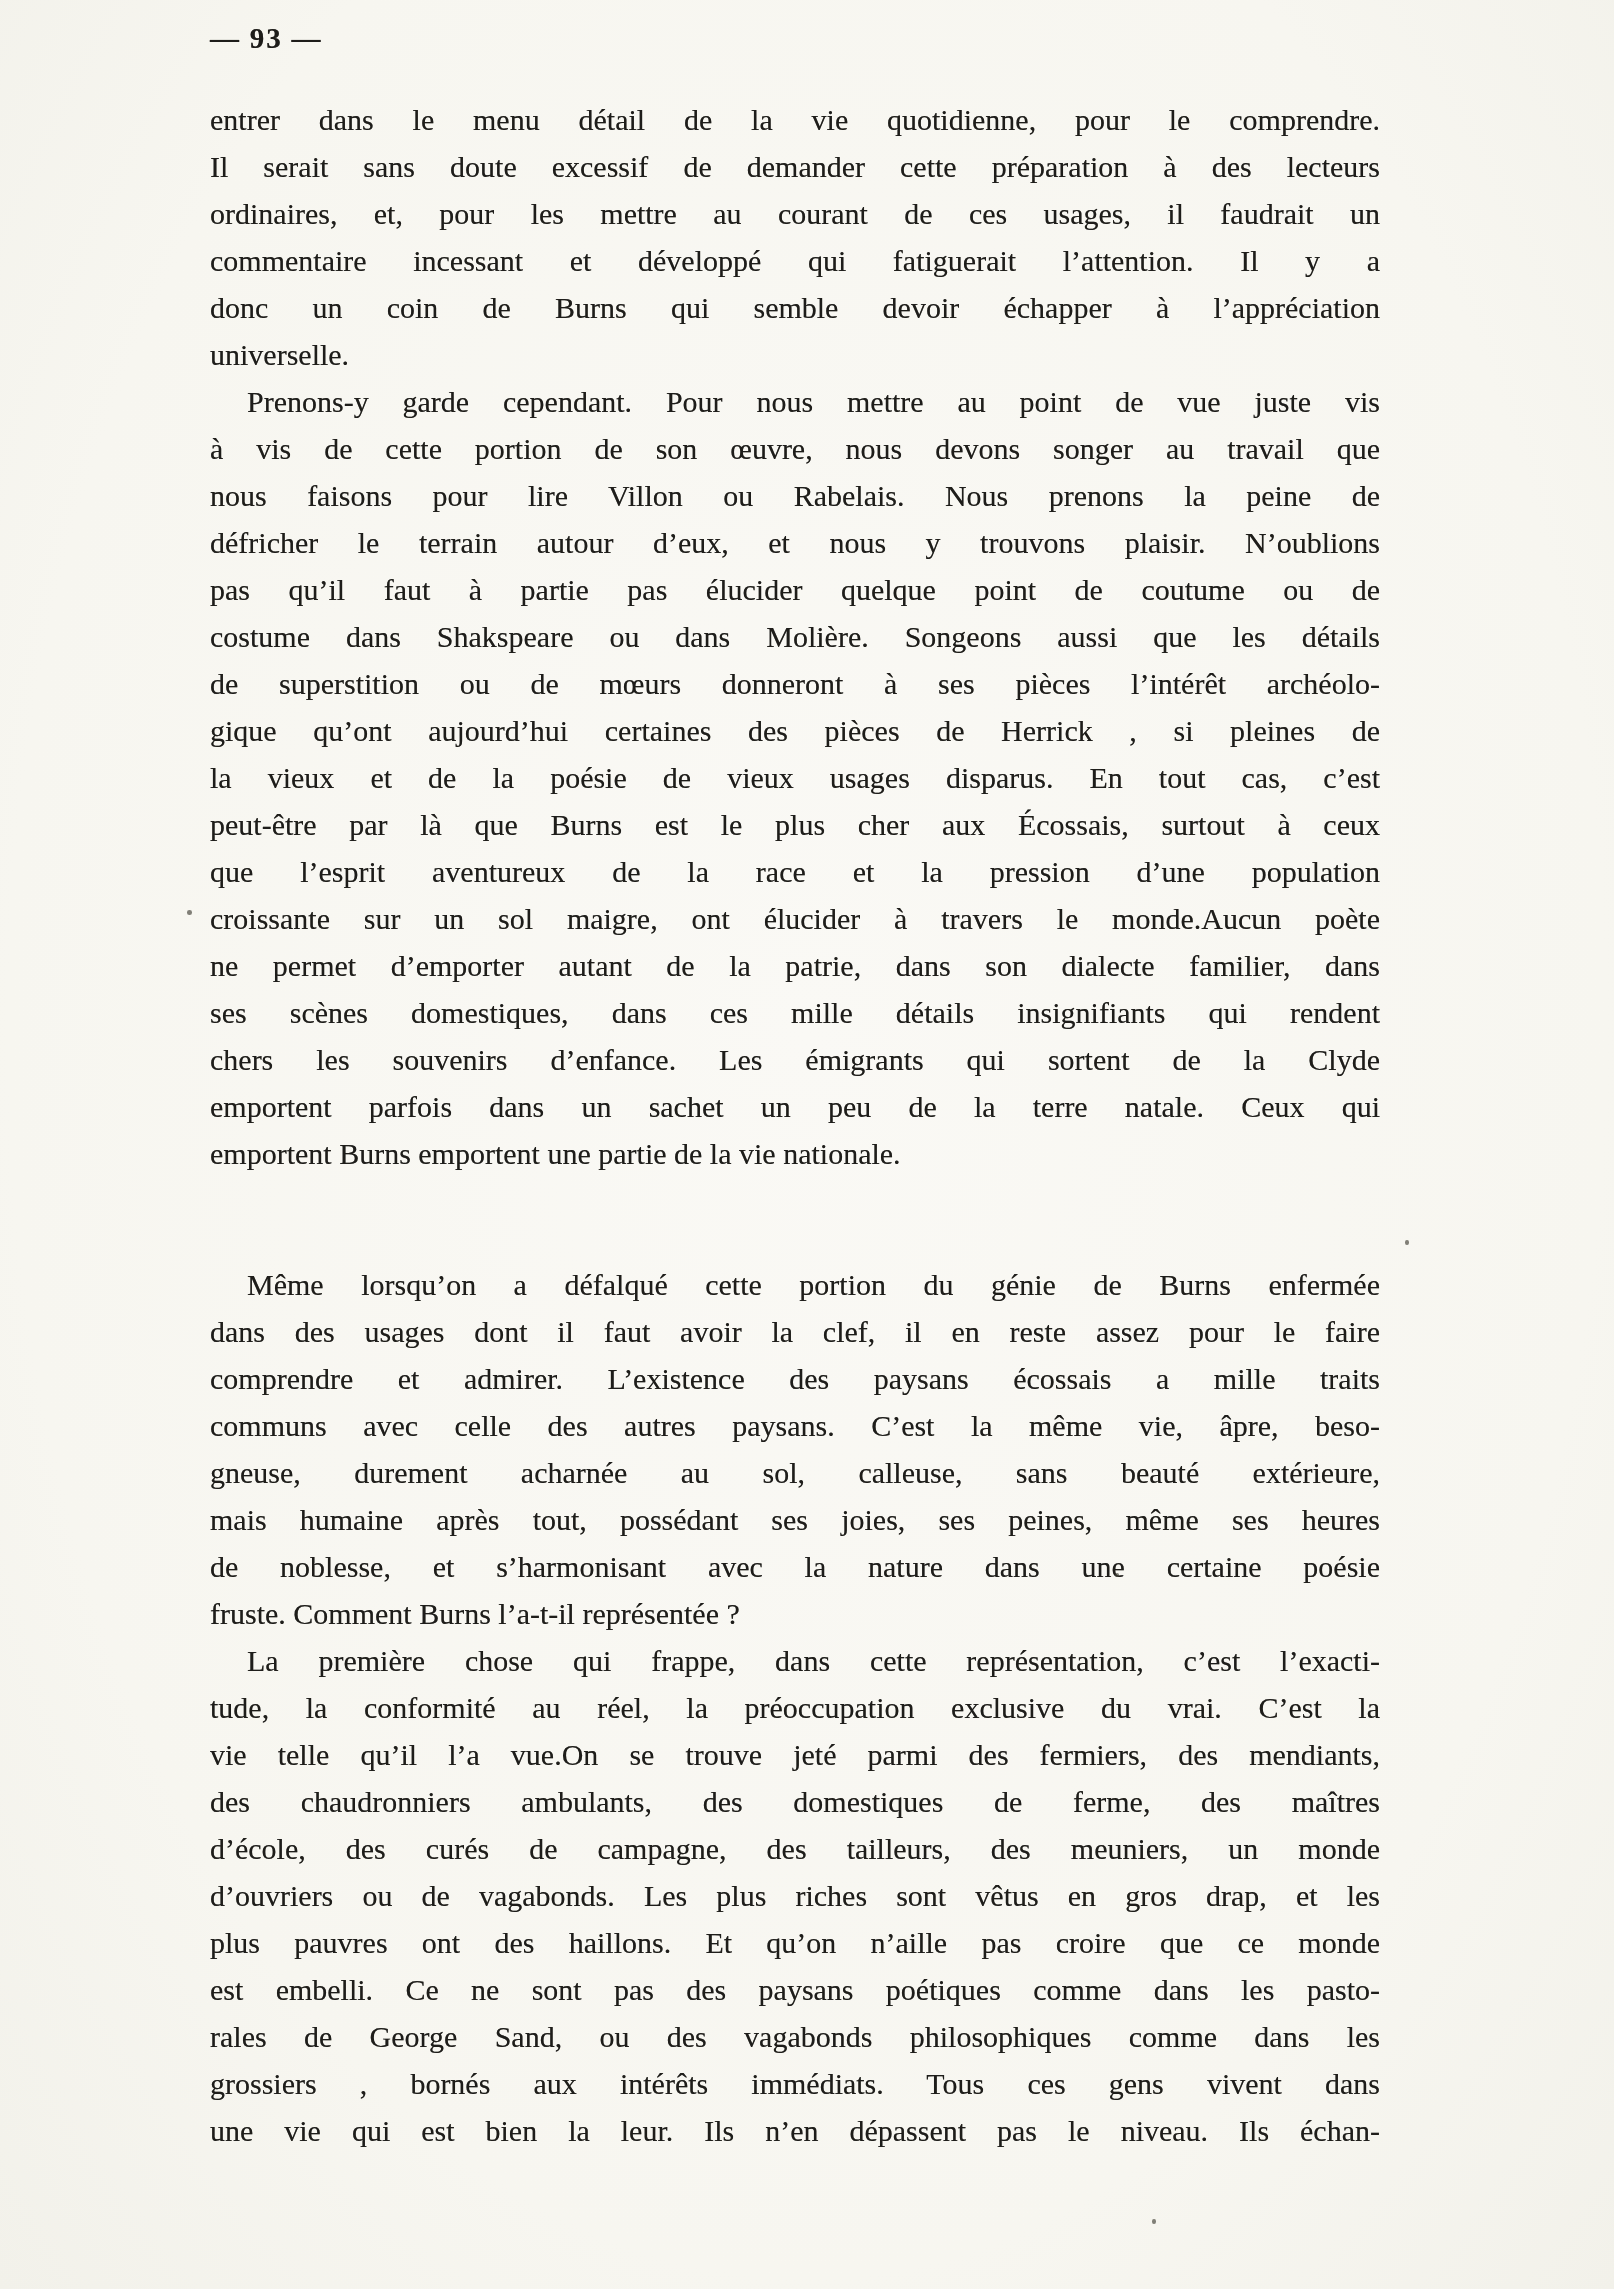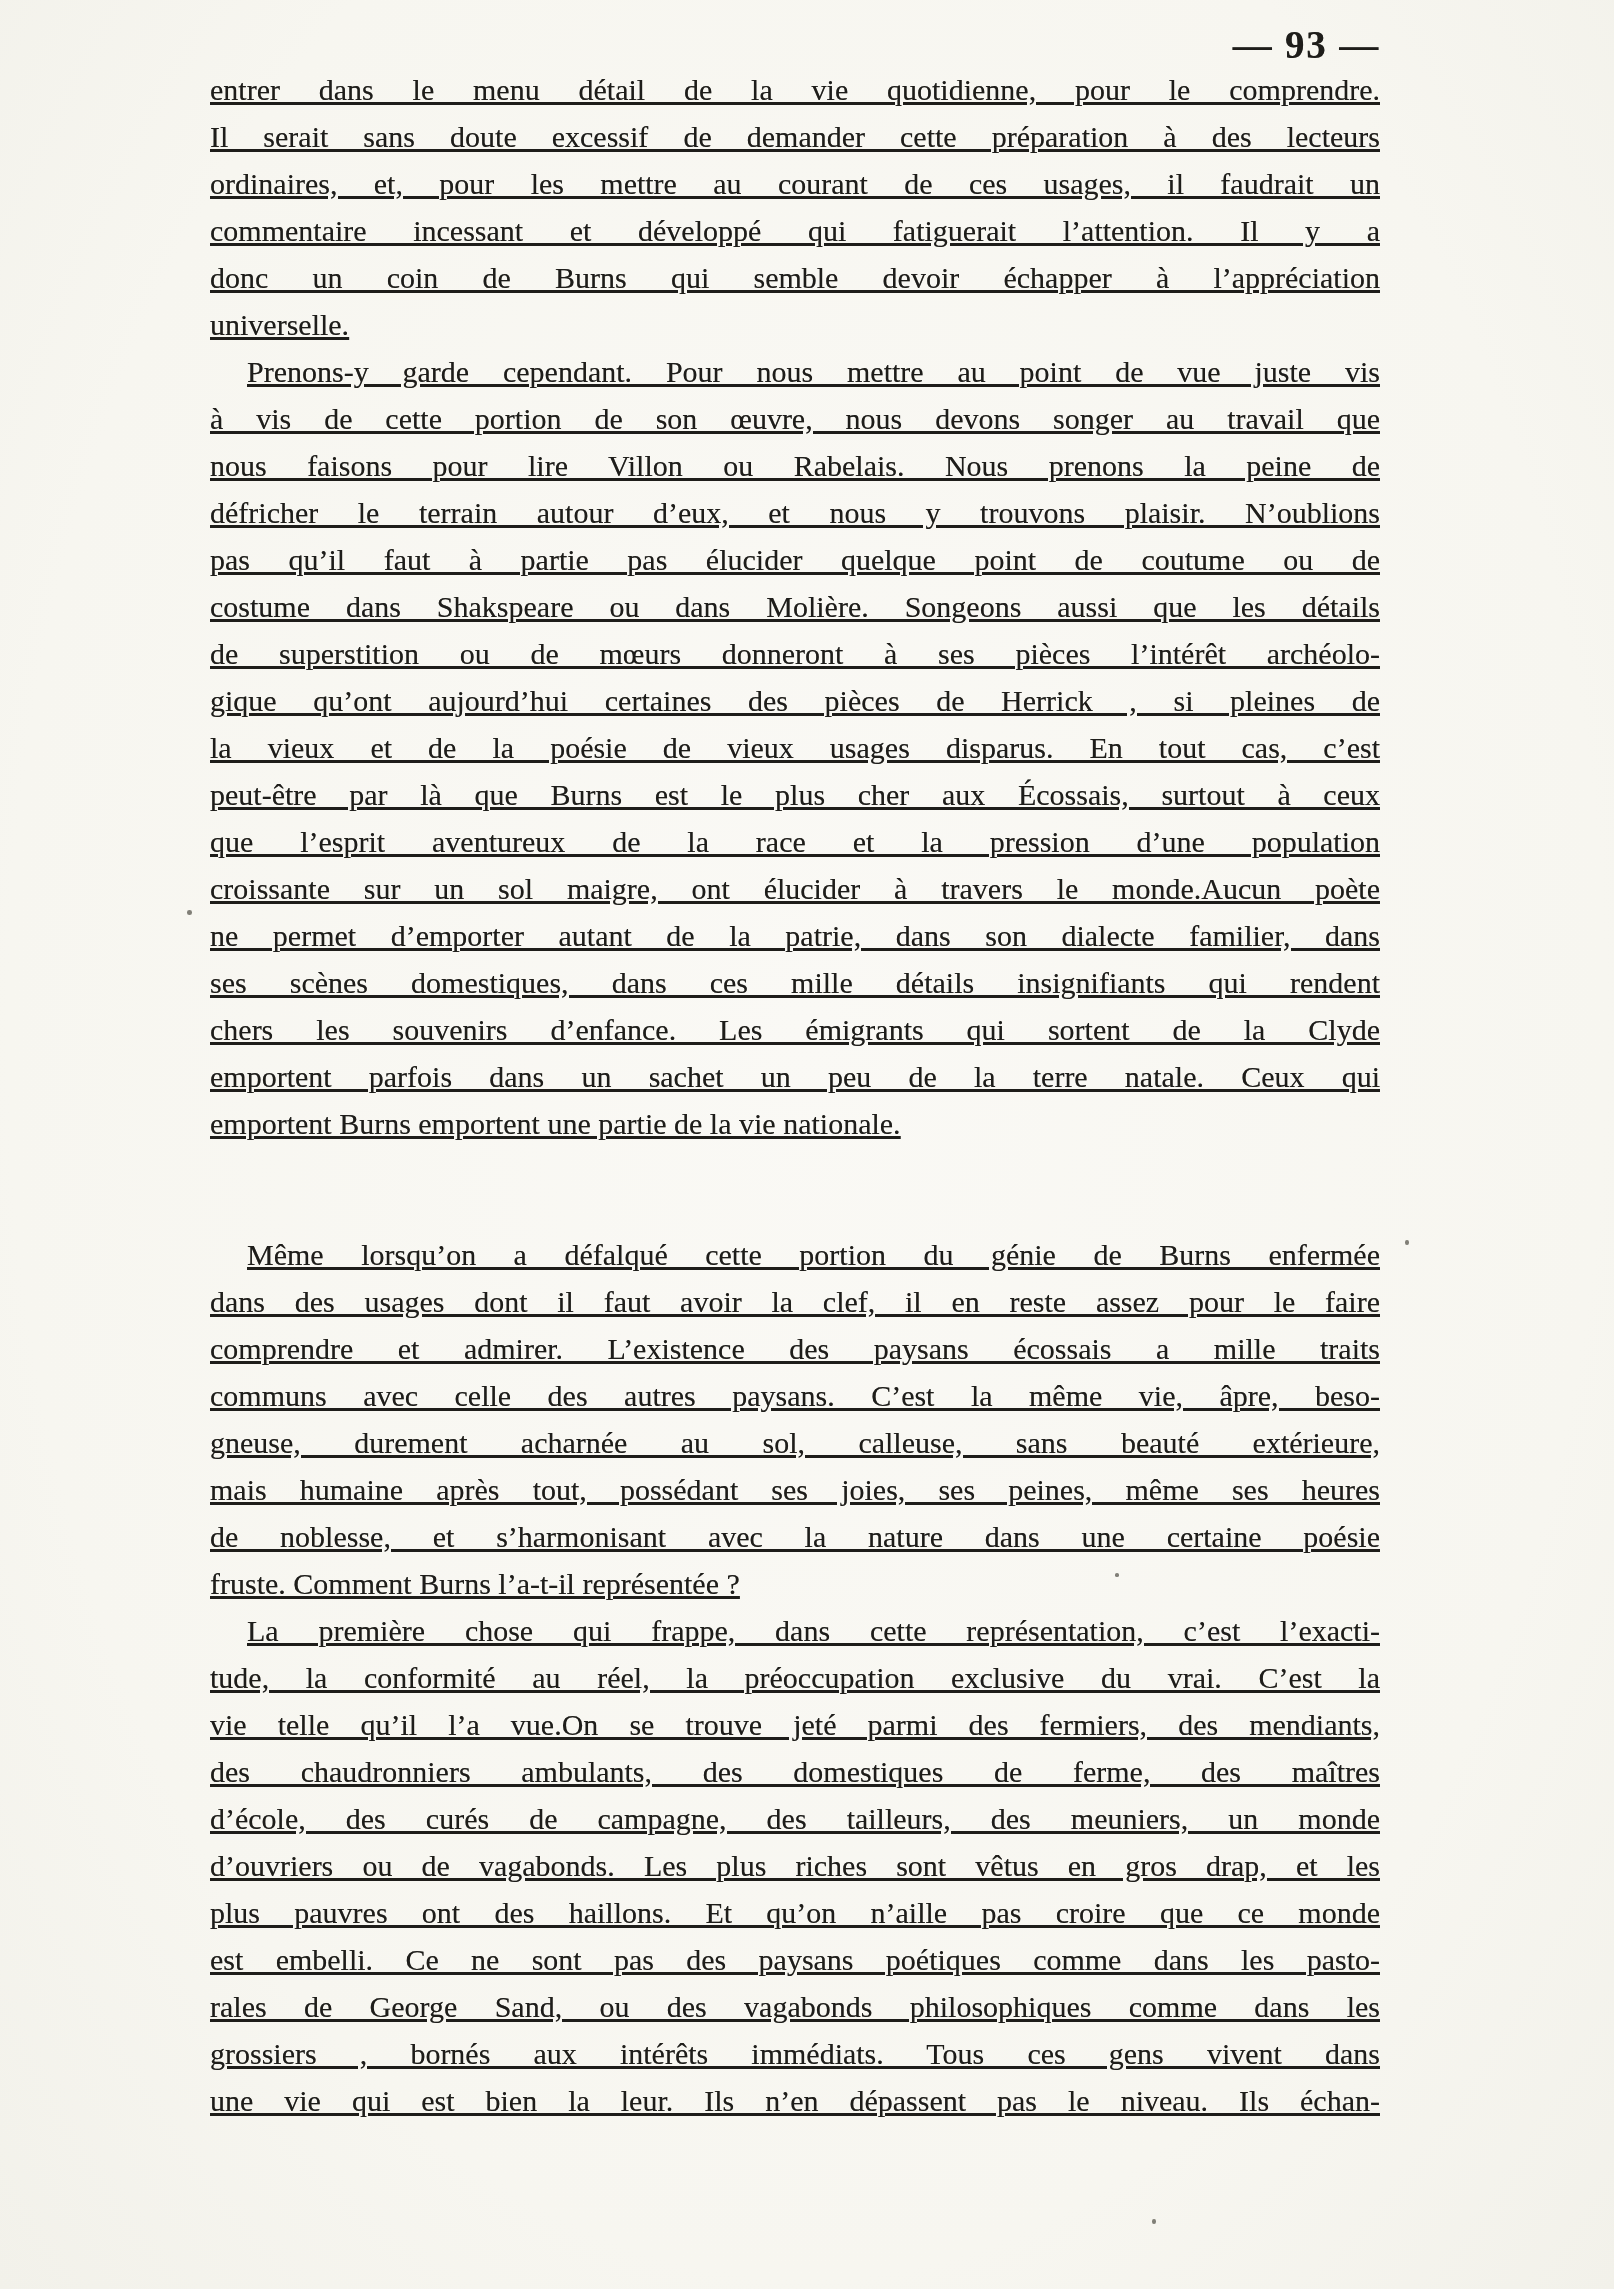--- a/index.html
+++ b/index.html
@@ -15,32 +15,31 @@
   .page {
     position: absolute;
     inset: 0;
     background: radial-gradient(ellipse at 50% 45%, #faf9f5 0%, #f7f6f0 70%, #f2f1ea 100%);
   }
   .page-number {
     position: absolute;
     top: 22px;
     left: 210px;
     width: 1170px;
-    text-align: right;
-    font-size: 39px;
+    text-align: left;
+    font-size: 29px;
     font-weight: bold;
     letter-spacing: 1.8px;
     text-shadow: 0 0 0.4px rgba(30,29,26,0.55);
   }
   .text-block {
     position: absolute;
     left: 210px;
-    top: 66px;
+    top: 96px;
     width: 1170px;
-    text-decoration: underline;
   }
   .para { margin: 0; }
   .para.gap-before { margin-top: 84px; }
   .line {
     font-size: 30px;
     line-height: 47px;
     text-align: justify;
     text-align-last: justify;
     text-justify: inter-word;
     text-shadow: 0 0 0.4px rgba(30,29,26,0.55);

